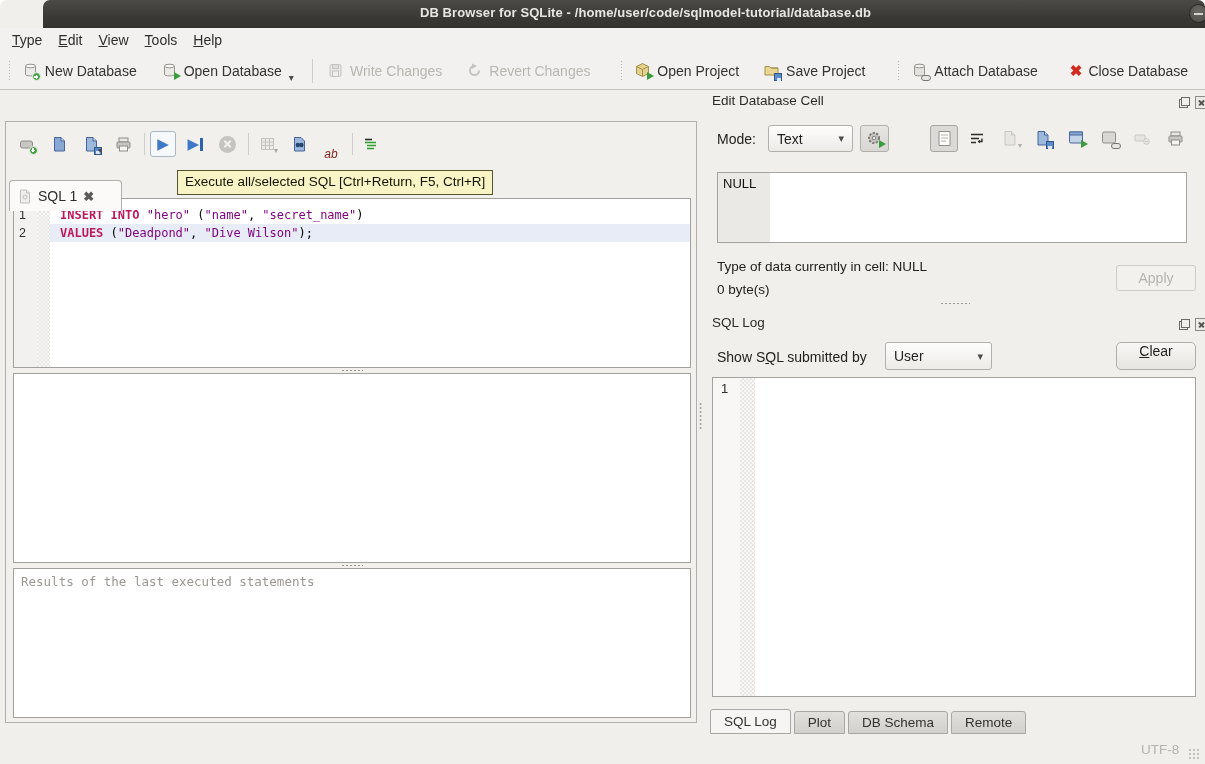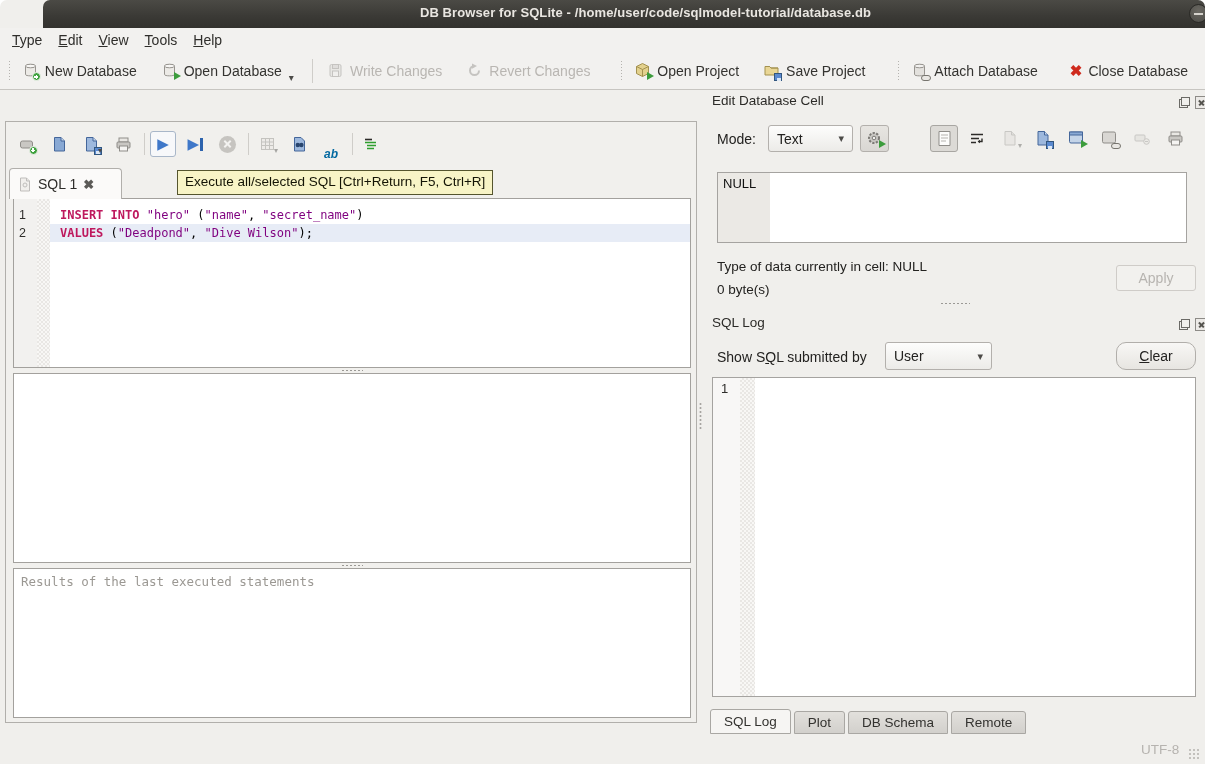--- a/index.html
+++ b/index.html
@@ -121,26 +121,26 @@
   }
   .icon-btn.hovered { border:1px solid #a9b7c9; background:#f7f8fa; }
   .icon-btn .glyph { font-size:15px; color:#3f78c9; }
   .play-bar { width:2.5px; height:13px; background:#2d63ad; margin-left:1px; }
   .stop-circle { width:17px; height:17px; border-radius:50%; background:#c6c4c0; position:relative; }
   .stop-circle::before, .stop-circle::after {
     content:''; position:absolute; left:4px; top:7.5px; width:9px; height:2px; background:#f3f2f0;
   }
   .stop-circle::before { transform:rotate(45deg); }
   .stop-circle::after { transform:rotate(-45deg); }
-  .replace-letters { font-size:12px; font-weight:bold; font-style:italic; color:#0369a1;margin-top:20px; }
+  .replace-letters { font-size:12px; font-weight:normal; font-style:italic; color:#7f1d1d;margin-top:20px; }
   .sql-sep { width:1px; height:22px; background:#cfcdc9; margin:0 5px 0 2px; }
 
   
   .sqltab {
-    position:absolute; left:3px; top:46px; height:31px; width:113px;
+    position:absolute; left:3px; top:58px; height:31px; width:113px;
     background:#fbfaf9; border:1px solid #b1afab; border-bottom:none;
     border-radius:4px 4px 0 0; display:flex; align-items:center; gap:6px;
     padding:0 8px; z-index:3; font-size:14px; color:#2e2d2a;
   }
   .sqltab .doc-icon { opacity:.55; }
   .tab-close { color:#5b5a57; font-size:13px; font-weight:bold; }
 
   
   .tooltip {
     position:absolute; left:171px; top:48px; height:25px; z-index:50;
@@ -249,23 +249,23 @@
     position:absolute; left:0; top:0; bottom:0; width:52px; background:#ebe9e5;
     font-size:13px; color:#111; padding:3px 0 0 5px;
   }
 
   .apply-btn {
     position:absolute; left:1116px; top:265px; width:80px; height:26px;
     border:1px solid #cfccc8; border-radius:3px; background:#f2f1ee;
     color:#b7b4b0; font-size:14px; display:flex; align-items:center; justify-content:center;
   }
   .push-btn {
-    position:absolute; border:1px solid #b1aeaa; border-radius:10px;
+    position:absolute; border:1px solid #b1aeaa; border-radius:5px;
     background:linear-gradient(#f8f7f5, #e7e5e1);
-    color:#232220; font-size:14px; display:flex; align-items:center; justify-content:center;
+    color:#232220; font-size:14px; display:flex; align-items:flex-start; justify-content:center;
   }
   .underline { text-decoration:underline; }
 
   .dock-hsplit {
     position:absolute; left:940px; top:302px; width:30px; height:4px;
     background-image:radial-gradient(#9b9995 1px, transparent 1.1px);
     background-size:4px 3px; background-repeat:repeat-x;
   }
 
   .log-pane {

